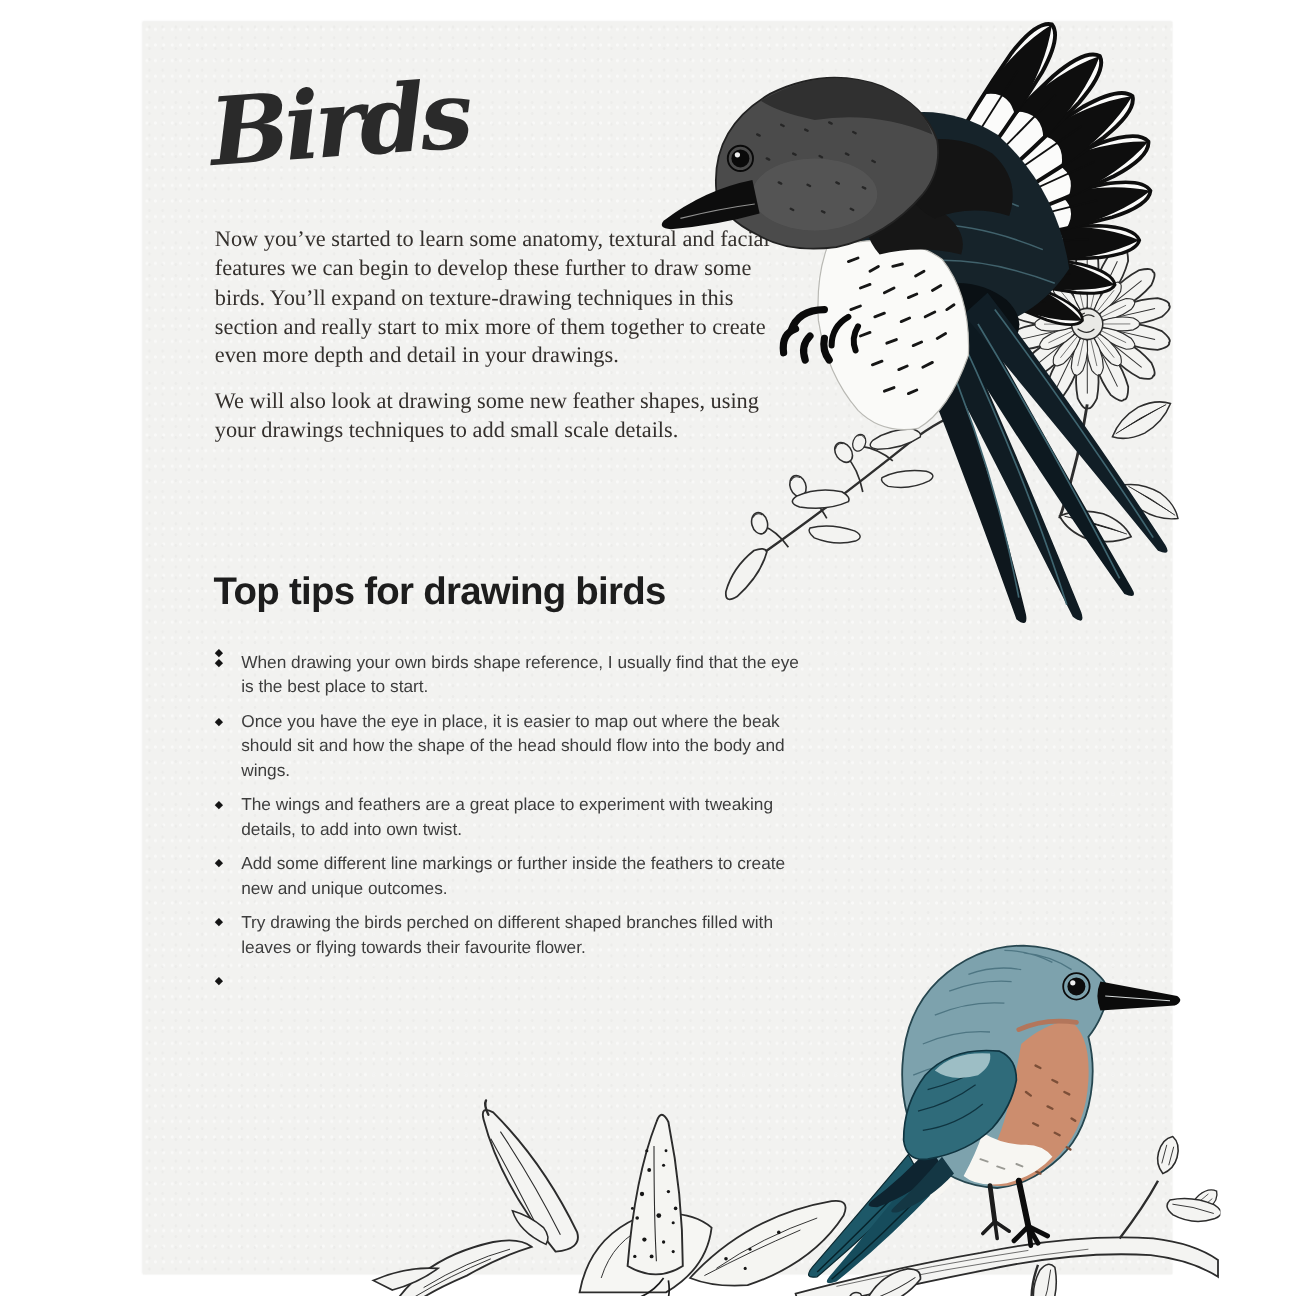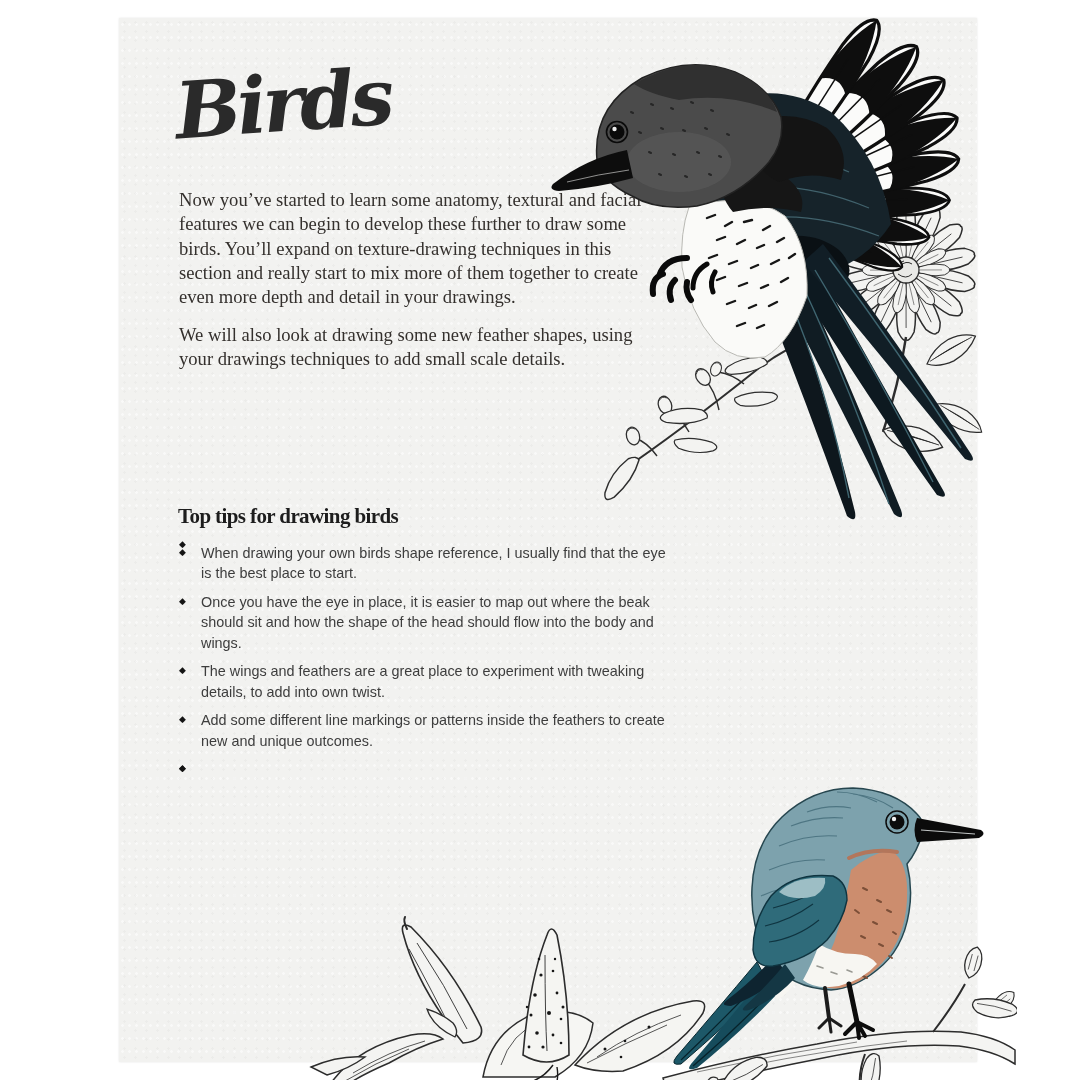--- a/index.html
+++ b/index.html
@@ -19,22 +19,22 @@
     font-size:78px;letter-spacing:-4px;color:var(--ink,#2a2a2a);
     transform:rotate(-4deg);
   }
   .intro{
     position:absolute;left:60px;top:170px;width:470px;
     font-family:"Liberation Serif",serif;font-size:18.6px;line-height:1.31;
     color:var(--text,#34302d);
   }
   .intro p{margin:0 0 13px}
   .tips-heading{
-    position:absolute;left:59px;top:486px;margin:0;
-    font-family:Liberation Serif, serif;font-weight:700;font-size:21px;
+    position:absolute;left:59px;top:456px;margin:0;
+    font-family:Liberation Sans, sans-serif;font-weight:700;font-size:32px;
     letter-spacing:-0.6px;color:var(--heading,#1d1d1d);
   }
   .tips{
     position:absolute;left:59px;top:517px;width:488px;
     list-style:none;margin:0;padding:0;
     font-size:14.4px;line-height:1.42;color:var(--bullet-text,#3d3d3d);
   }
   .tips li{position:relative;padding-left:23px;margin-bottom:8px}
   .tips .marker{position:absolute;left:1px;top:3px;font-size:9px;color:#141414}
   .illus{position:absolute;pointer-events:none}
@@ -55,22 +55,22 @@
       <p>We will also look at drawing some new feather shapes, using your drawings techniques to add small scale details.</p>
     </div>
 
     <h2 class="tips-heading">Top tips for drawing birds</h2>
 
     <ul class="tips">
       <li><span class="marker">◆</span></li>
       <li><span class="marker">◆</span><span>When drawing your own birds shape reference, I usually find that the eye is the best place to start.</span></li>
       <li><span class="marker">◆</span><span>Once you have the eye in place, it is easier to map out where the beak should sit and how the shape of the head should flow into the body and wings.</span></li>
       <li><span class="marker">◆</span><span>The wings and feathers are a great place to experiment with tweaking details, to add into own twist.</span></li>
-      <li><span class="marker">◆</span><span>Add some different line markings or patterns inside the feathers to create new and unique outcomes.</span></li>
-      <li><span class="marker">◆</span></li>
+      <li><span class="marker">◆</span><span>Add some different line markings or further inside the feathers to create new and unique outcomes.</span></li>
+      <li><span class="marker">◆</span><span>Try drawing the birds perched on different shaped branches filled with leaves or flying towards their favourite flower.</span></li>
       <li><span class="marker">◆</span></li>
     </ul>
 
     <svg class="illus magpie" viewBox="0 0 450 520" xmlns="http://www.w3.org/2000/svg">
       <defs>
         <g id="feather">
           <path d="M0,0 Q55,-13 135,-11 Q160,-9 163,0 Q160,9 135,11 Q55,13 0,0 Z" fill="#fbfbfa" stroke="#0e0e0e" stroke-width="2.4"></path>
           <path d="M104,-12 Q140,-11 163,0 Q140,11 104,12 Q116,0 104,-12 Z" fill="#0e0e0e"></path>
           <path d="M6,0 L128,-2" stroke="#0e0e0e" stroke-width="1.1"></path>
         </g>

